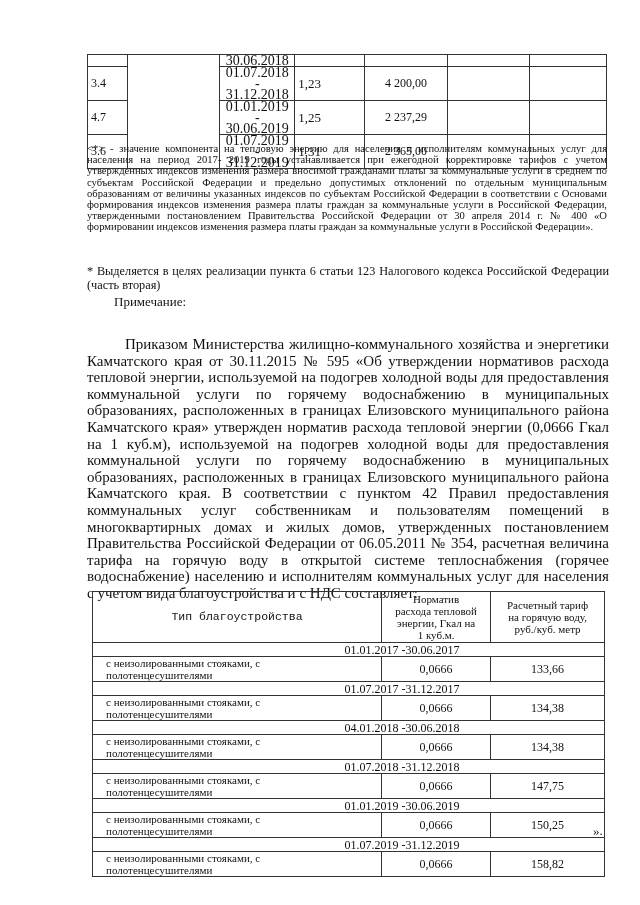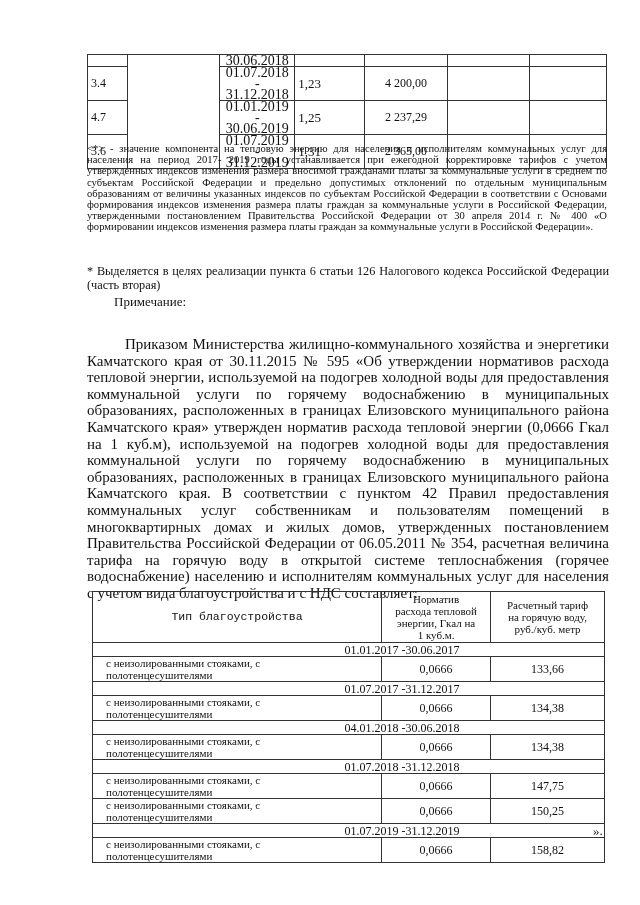--- a/index.html
+++ b/index.html
@@ -86,21 +86,21 @@
       <td class="e2"></td>
     </tr>
   </tbody>
     </table>
 
   <div class="foot" style="top:143px;">
     <p>&lt;*&gt; - значение компонента на тепловую энергию для населения и исполнителям коммунальных услуг для населения на период 2017- 2019 годы устанавливается при ежегодной корректировке тарифов с учетом утвержденных индексов изменения размера вносимой гражданами платы за коммунальные услуги в среднем по субъектам Российской Федерации и предельно допустимых отклонений по отдельным муниципальным образованиям от величины указанных индексов по субъектам Российской Федерации в соответствии с Основами формирования индексов изменения размера платы граждан за коммунальные услуги в Российской Федерации, утвержденными постановлением Правительства Российской Федерации от 30 апреля 2014 г. № 400 «О формировании индексов изменения размера платы граждан за коммунальные услуги в Российской Федерации».</p>
   </div>
 
   <div class="fn2">
-    <p>* Выделяется в целях реализации пункта 6 статьи 126 Налогового кодекса Российской Федерации (часть вторая)</p>
+    <p>* Выделяется в целях реализации пункта 6 статьи 123 Налогового кодекса Российской Федерации (часть вторая)</p>
   </div>
 
   <div class="note-title">Примечание:</div>
 
   <div class="body-text">
     <p>Приказом Министерства жилищно-коммунального хозяйства и энергетики Камчатского края от 30.11.2015 № 595 «Об утверждении нормативов расхода тепловой энергии, используемой на подогрев холодной воды для предоставления коммунальной услуги по горячему водоснабжению в муниципальных образованиях, расположенных в границах Елизовского муниципального района Камчатского края» утвержден норматив расхода тепловой энергии (0,0666 Гкал на 1 куб.м), используемой на подогрев холодной воды для предоставления коммунальной услуги по горячему водоснабжению в муниципальных образованиях, расположенных в границах Елизовского муниципального района Камчатского края. В соответствии с пунктом 42 Правил предоставления коммунальных услуг собственникам и пользователям помещений в многоквартирных домах и жилых домов, утвержденных постановлением Правительства Российской Федерации от 06.05.2011 № 354, расчетная величина тарифа на горячую воду в открытой системе теплоснабжения (горячее водоснабжение) населению и исполнителям коммунальных услуг для населения с учетом вида благоустройства и с НДС составляет:</p>
   </div>
 
   <table class="t2">
     <tbody>
@@ -140,20 +140,23 @@
     <tr>
           <td class="period" colspan="3">01.07.2018 -31.12.2018</td>
         </tr>
     <tr>
       <td class="type">с неизолированными стояками, с полотенцесушителями</td>
       <td class="norm">0,0666</td>
       <td class="tariff">147,75</td>
     </tr>
 
     <tr>
+          <td class="period" colspan="3">01.01.2019 -30.06.2019</td>
+        </tr>
+    <tr>
       <td class="type">с неизолированными стояками, с полотенцесушителями</td>
       <td class="norm">0,0666</td>
       <td class="tariff">150,25</td>
     </tr>
 
     <tr>
           <td class="period" colspan="3">01.07.2019 -31.12.2019</td>
         </tr>
     <tr>
       <td class="type">с неизолированными стояками, с полотенцесушителями</td>

